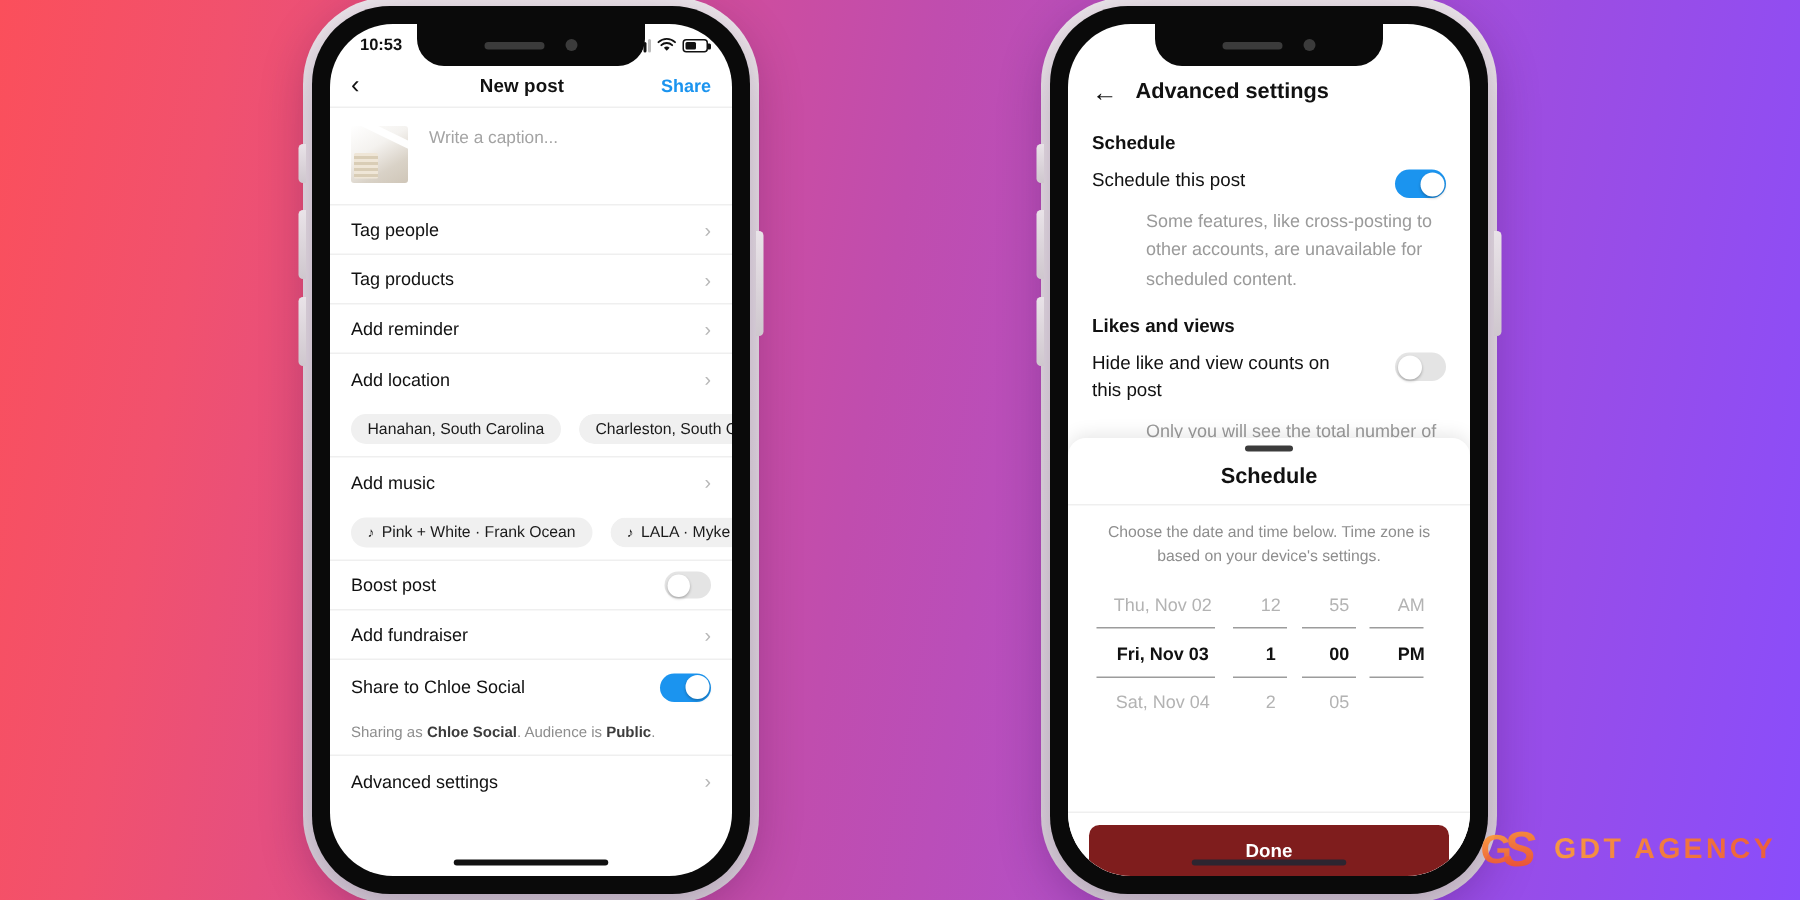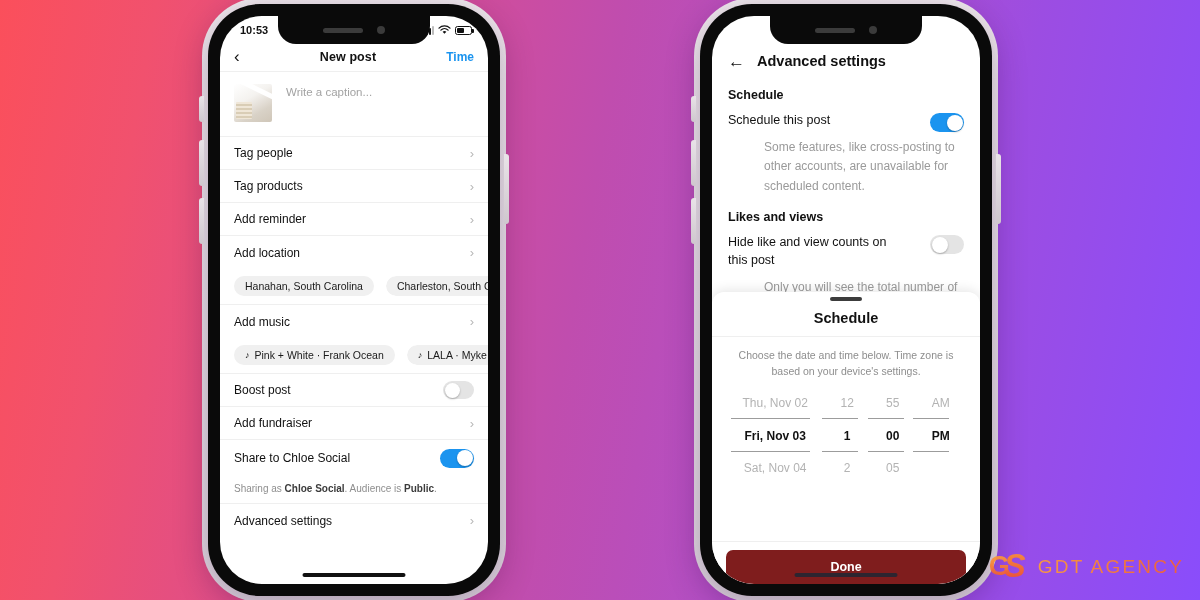--- a/index.html
+++ b/index.html
@@ -200,21 +200,21 @@
   .logo{ position:absolute; right:16px; bottom:14px;
          display:flex; align-items:center; gap:9px; opacity:.93; }
   .logo-mark{ position:relative; width:40px; height:38px; }
   .logo-mark span{ position:absolute; font-weight:bold; line-height:1; }
   .lm-g{ left:0; top:5px; font-size:27px;
          background:linear-gradient(180deg,#ffa23a,#f0552c);
          -webkit-background-clip:text; background-clip:text; color:transparent; }
   .lm-s{ left:15px; top:1px; font-size:33px; font-style:italic;
          background:linear-gradient(180deg,#ff9a33,#ef4a2c);
          -webkit-background-clip:text; background-clip:text; color:transparent; }
-  .logo-text{ font-size:19px; font-weight:normal; letter-spacing:2.2px;
+  .logo-text{ font-size:19px; font-weight:bold; letter-spacing:2.2px;
               background:linear-gradient(90deg,#ff9e36,#f4602c);
               -webkit-background-clip:text; background-clip:text; color:transparent; }
 </style>
 </head>
 <body>
 
 <div class="phone" style="left:208px; top:4px; width:292px; height:592px;">
   <div class="btn-side btn-mute"></div>
   <div class="btn-side btn-volu"></div>
   <div class="btn-side btn-vold"></div>
@@ -243,21 +243,21 @@
         </svg>
         <span class="batt">
             <i></i>
           </span>
       </div>
     </div>
 
     <div class="navbar">
       <div class="nav-back">‹</div>
       <div class="nav-title">New post</div>
-      <div class="nav-action">Time</div>
+      <div class="nav-action">Share</div>
     </div>
 
     <div class="caption-row">
       <div class="thumb"></div>
       <div class="caption-ph">Write a caption...</div>
     </div>
 
     <div class="row">
       <span>Tag people</span>
       <span class="chev">›</span>

